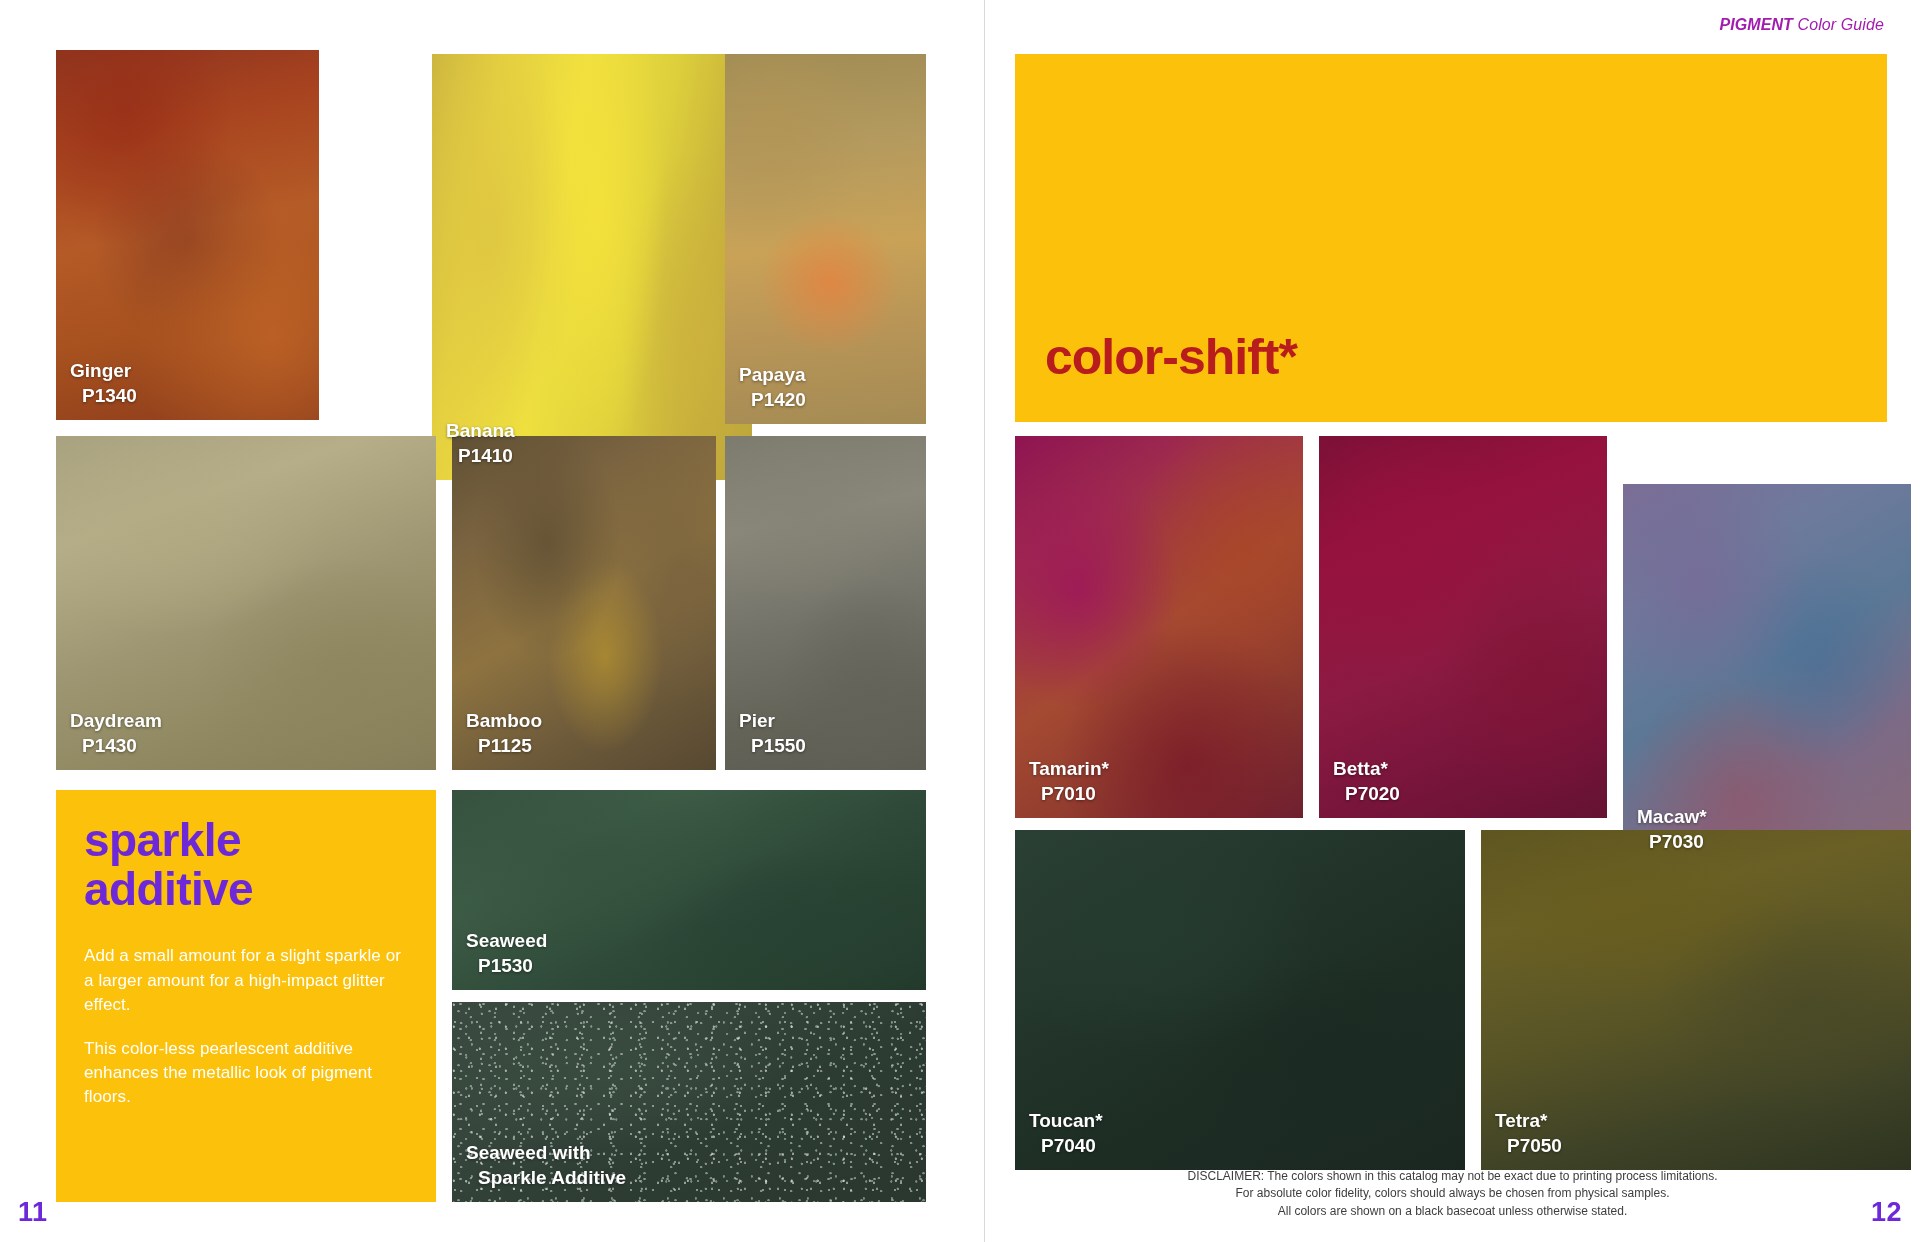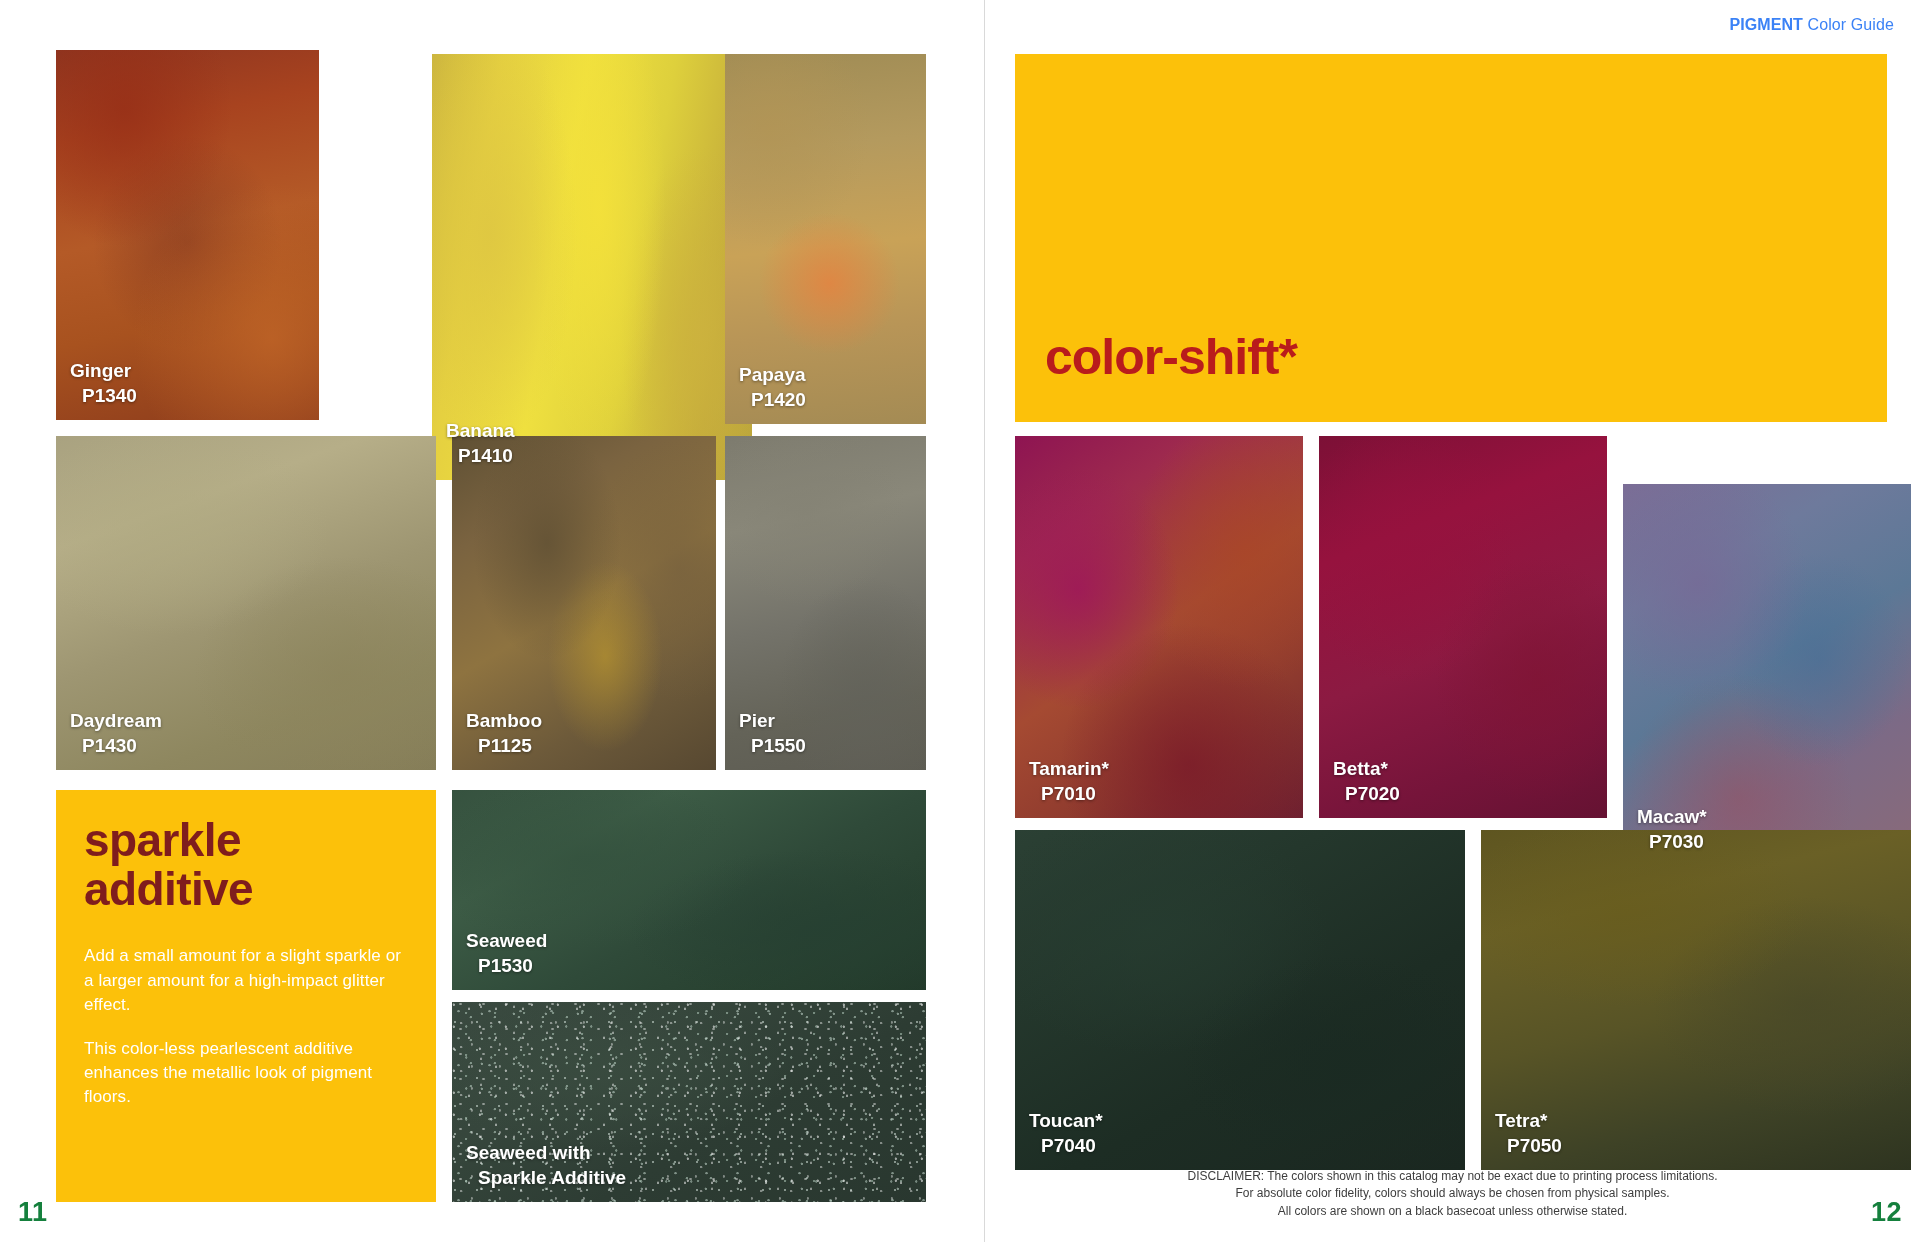--- a/index.html
+++ b/index.html
@@ -17,35 +17,36 @@
   .spread { position: absolute; inset: 0; display: flex; }
 
   .page { position: relative; height: 1242px; }
   .page-left  { width: 975px; }
   .page-gutter { width: 10px; background:#ffffff; border-right:1px solid #d9d9d9; }
   .page-right { width: 935px; }
 
   
   .running-header {
     position: absolute;
-    top: 16px; right: 26px;
+    top: 16px; right: 36px;
     font-size: 16px;
-    color: #3b82f6;
+    font-style: italic;
+    color: #a21caf;
     letter-spacing: .1px;
     white-space: nowrap;
   }
   .running-header .brand { font-weight: 700; }
 
   
   .folio {
     position: absolute;
     bottom: 14px;
     font-size: 27px;
     font-weight: 700;
-    color: #15803d;
+    color: #6d28d9;
     letter-spacing: .5px;
   }
   .folio-left  { left: 18px; }
   .folio-right { right: 18px; }
 
   
   .swatch {
     position: absolute;
     overflow: hidden;
     background-size: cover;
@@ -150,21 +151,21 @@
   }
 
   
   #panel-sparkle {
     position: absolute;
     left: 56px; top: 790px; width: 380px; height: 412px;
     background: #FCC10A;
     padding: 26px 28px 24px 28px;
   }
   #panel-sparkle .headline {
-    color: #7f1d1d;
+    color: #6d28d9;
     font-weight: 700;
     font-size: 46px;
     line-height: 1.07;
     letter-spacing: -.6px;
   }
   #panel-sparkle .body {
     margin-top: 30px;
     color: #ffffff;
     font-size: 17px;
     line-height: 1.42;

